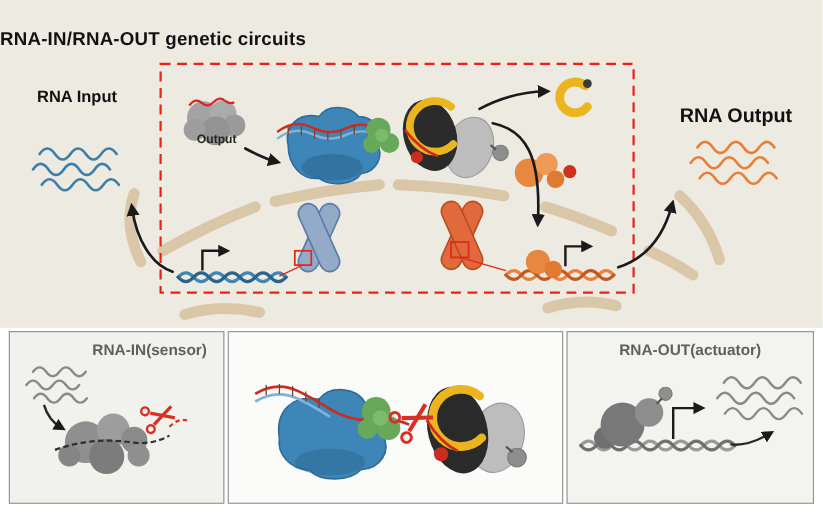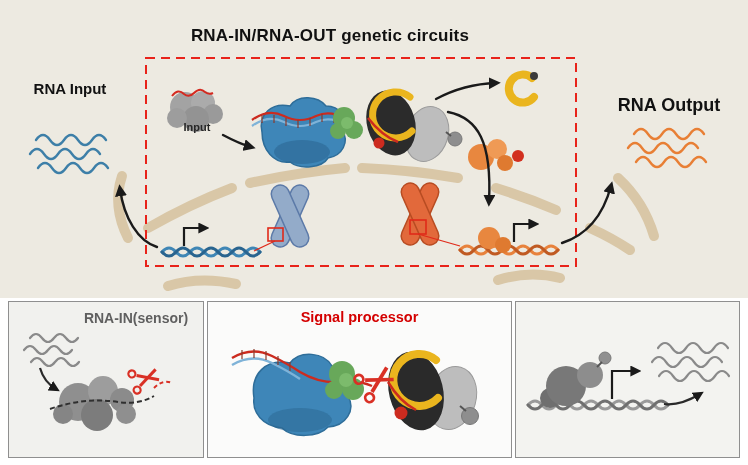--- a/index.html
+++ b/index.html
@@ -5,21 +5,21 @@
   * { margin:0; padding:0; box-sizing:border-box; }
   html,body { width:748px; height:465px; font-family:"Liberation Sans",sans-serif; background:#ffffff; }
   .stage { position:relative; width:748px; height:465px; background:#ffffff; overflow:hidden; }
   .top-bg { position:absolute; left:0; top:0; width:748px; height:298px; background:#edeae1; }
   .panel { position:absolute; top:301px; height:157px; border:1px solid #8f8f8f; }
   .panel-1 { left:8px;   width:196px; background:#f1f1ee; }
   .panel-2 { left:207px; width:305px; background:#fbfbfa; }
   .panel-3 { left:515px; width:225px; background:#f3f3f0; }
   svg.overlay { position:absolute; left:0; top:0; width:748px; height:465px; z-index:2; }
   .lbl { position:absolute; z-index:3; font-weight:bold; color:#111; }
-  .main-title   { left:0;   top:26px;  width:660px; text-align:center; font-size:17px; letter-spacing:.2px; }
+  .main-title   { left:0;   top:26px;  width:660px; font-size:17px; letter-spacing:.2px; }
   .lbl-input    { left:14px;  top:80px;  width:112px; text-align:center; font-size:15px; }
   .lbl-output   { left:608px; top:95px;  width:122px; text-align:center; font-size:18px; }
   .lbl-sensor   { left:168px; top:121px; width:58px;  text-align:center; font-size:11px; color:#262626; }
   .panel-title-1 { left:8px;   top:310px; width:220px; text-align:center; font-size:14px;   color:#5f5f5f;padding-left:36px; }
   .panel-title-2 { left:207px; top:309px; width:305px; text-align:center; font-size:14.5px; color:#d40000; }
   .panel-title-3 { left:515px; top:310px; width:225px; text-align:center; font-size:14px;   color:#5f5f5f; }
 </style>
 </head>
 <body>
 
@@ -237,17 +237,17 @@
       <use href="#wave5" x="658" y="348"></use>
       <use href="#wave5" x="652" y="362"></use>
       <use href="#wave5" x="659" y="376"></use>
     </g>
     <path d="M 664 404 Q 680 406 700 394" fill="none" stroke="#2a2a2a" stroke-width="2.2" marker-end="url(#ah)"></path>
   </svg>
 
   <div class="lbl main-title">RNA-IN/RNA-OUT genetic circuits</div>
   <div class="lbl lbl-input">RNA Input</div>
   <div class="lbl lbl-output">RNA Output</div>
-  <div class="lbl lbl-sensor">Input</div>
+  <div class="lbl lbl-sensor">Output</div>
   <div class="lbl panel-title-1">RNA-IN(sensor)</div>
-  <div class="lbl panel-title-2">Signal processor</div>
+  <div class="lbl panel-title-3">RNA-OUT(actuator)</div>
 
 </div>
 
 </body></html>

